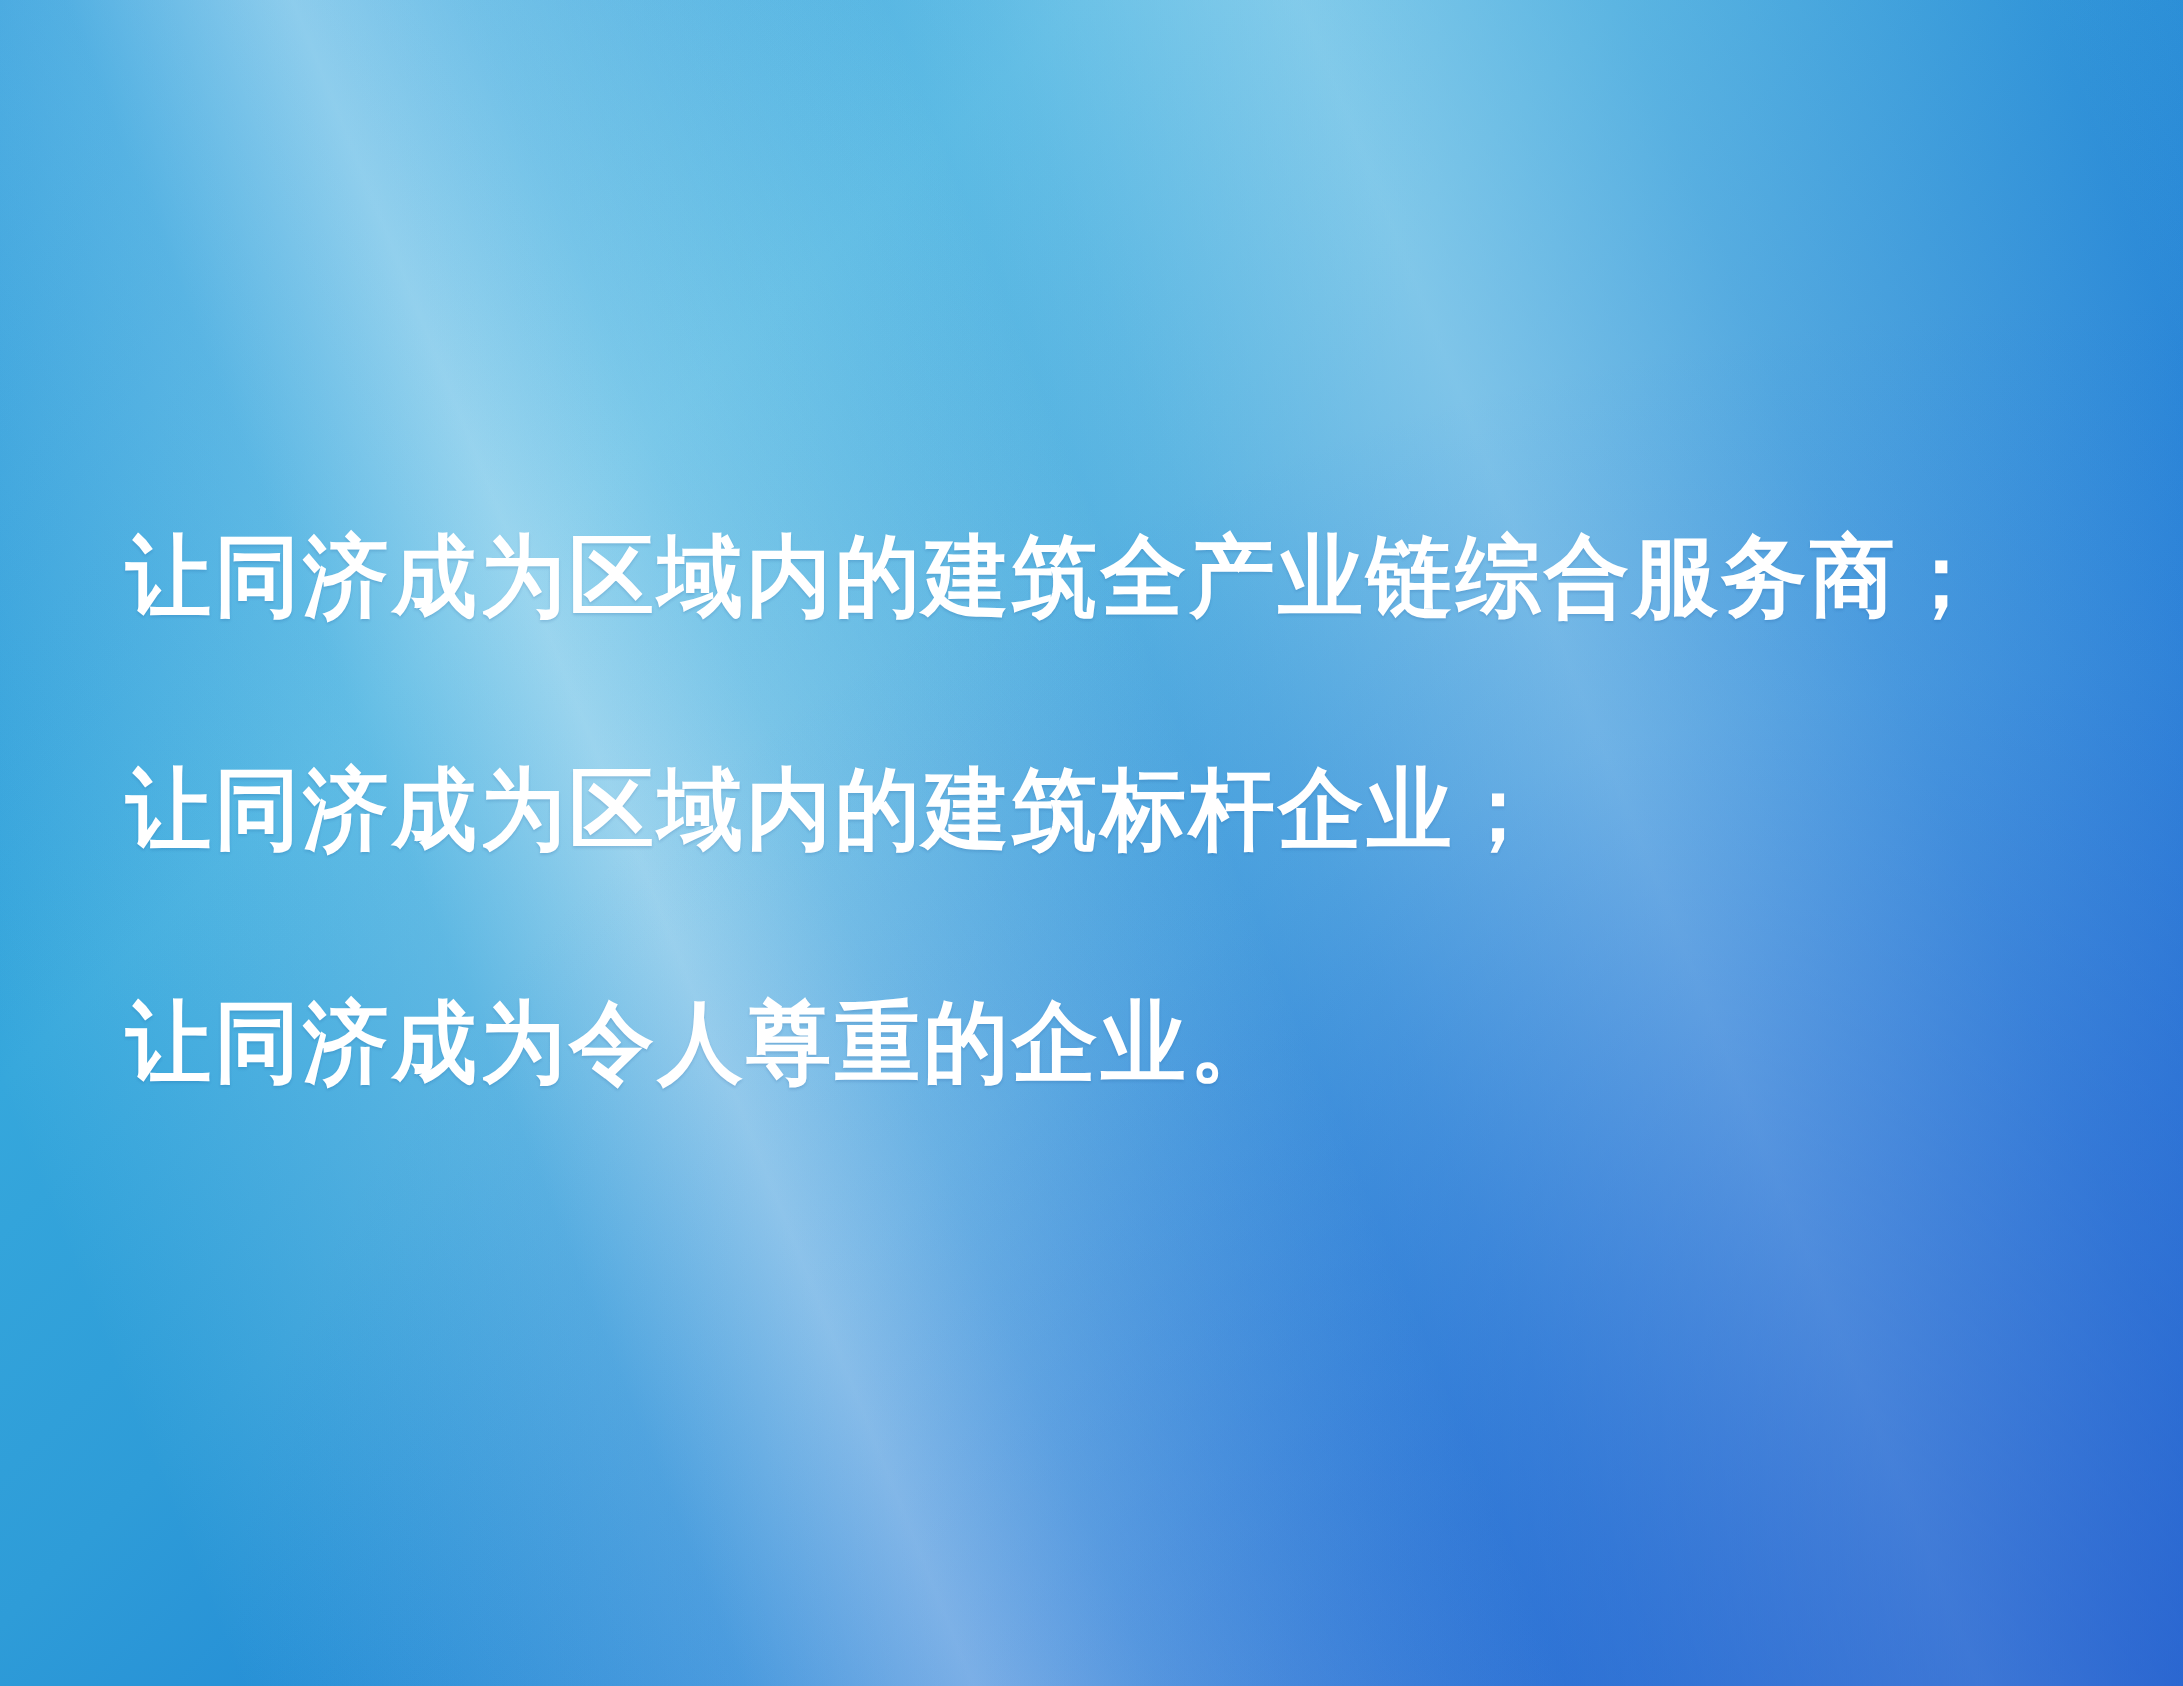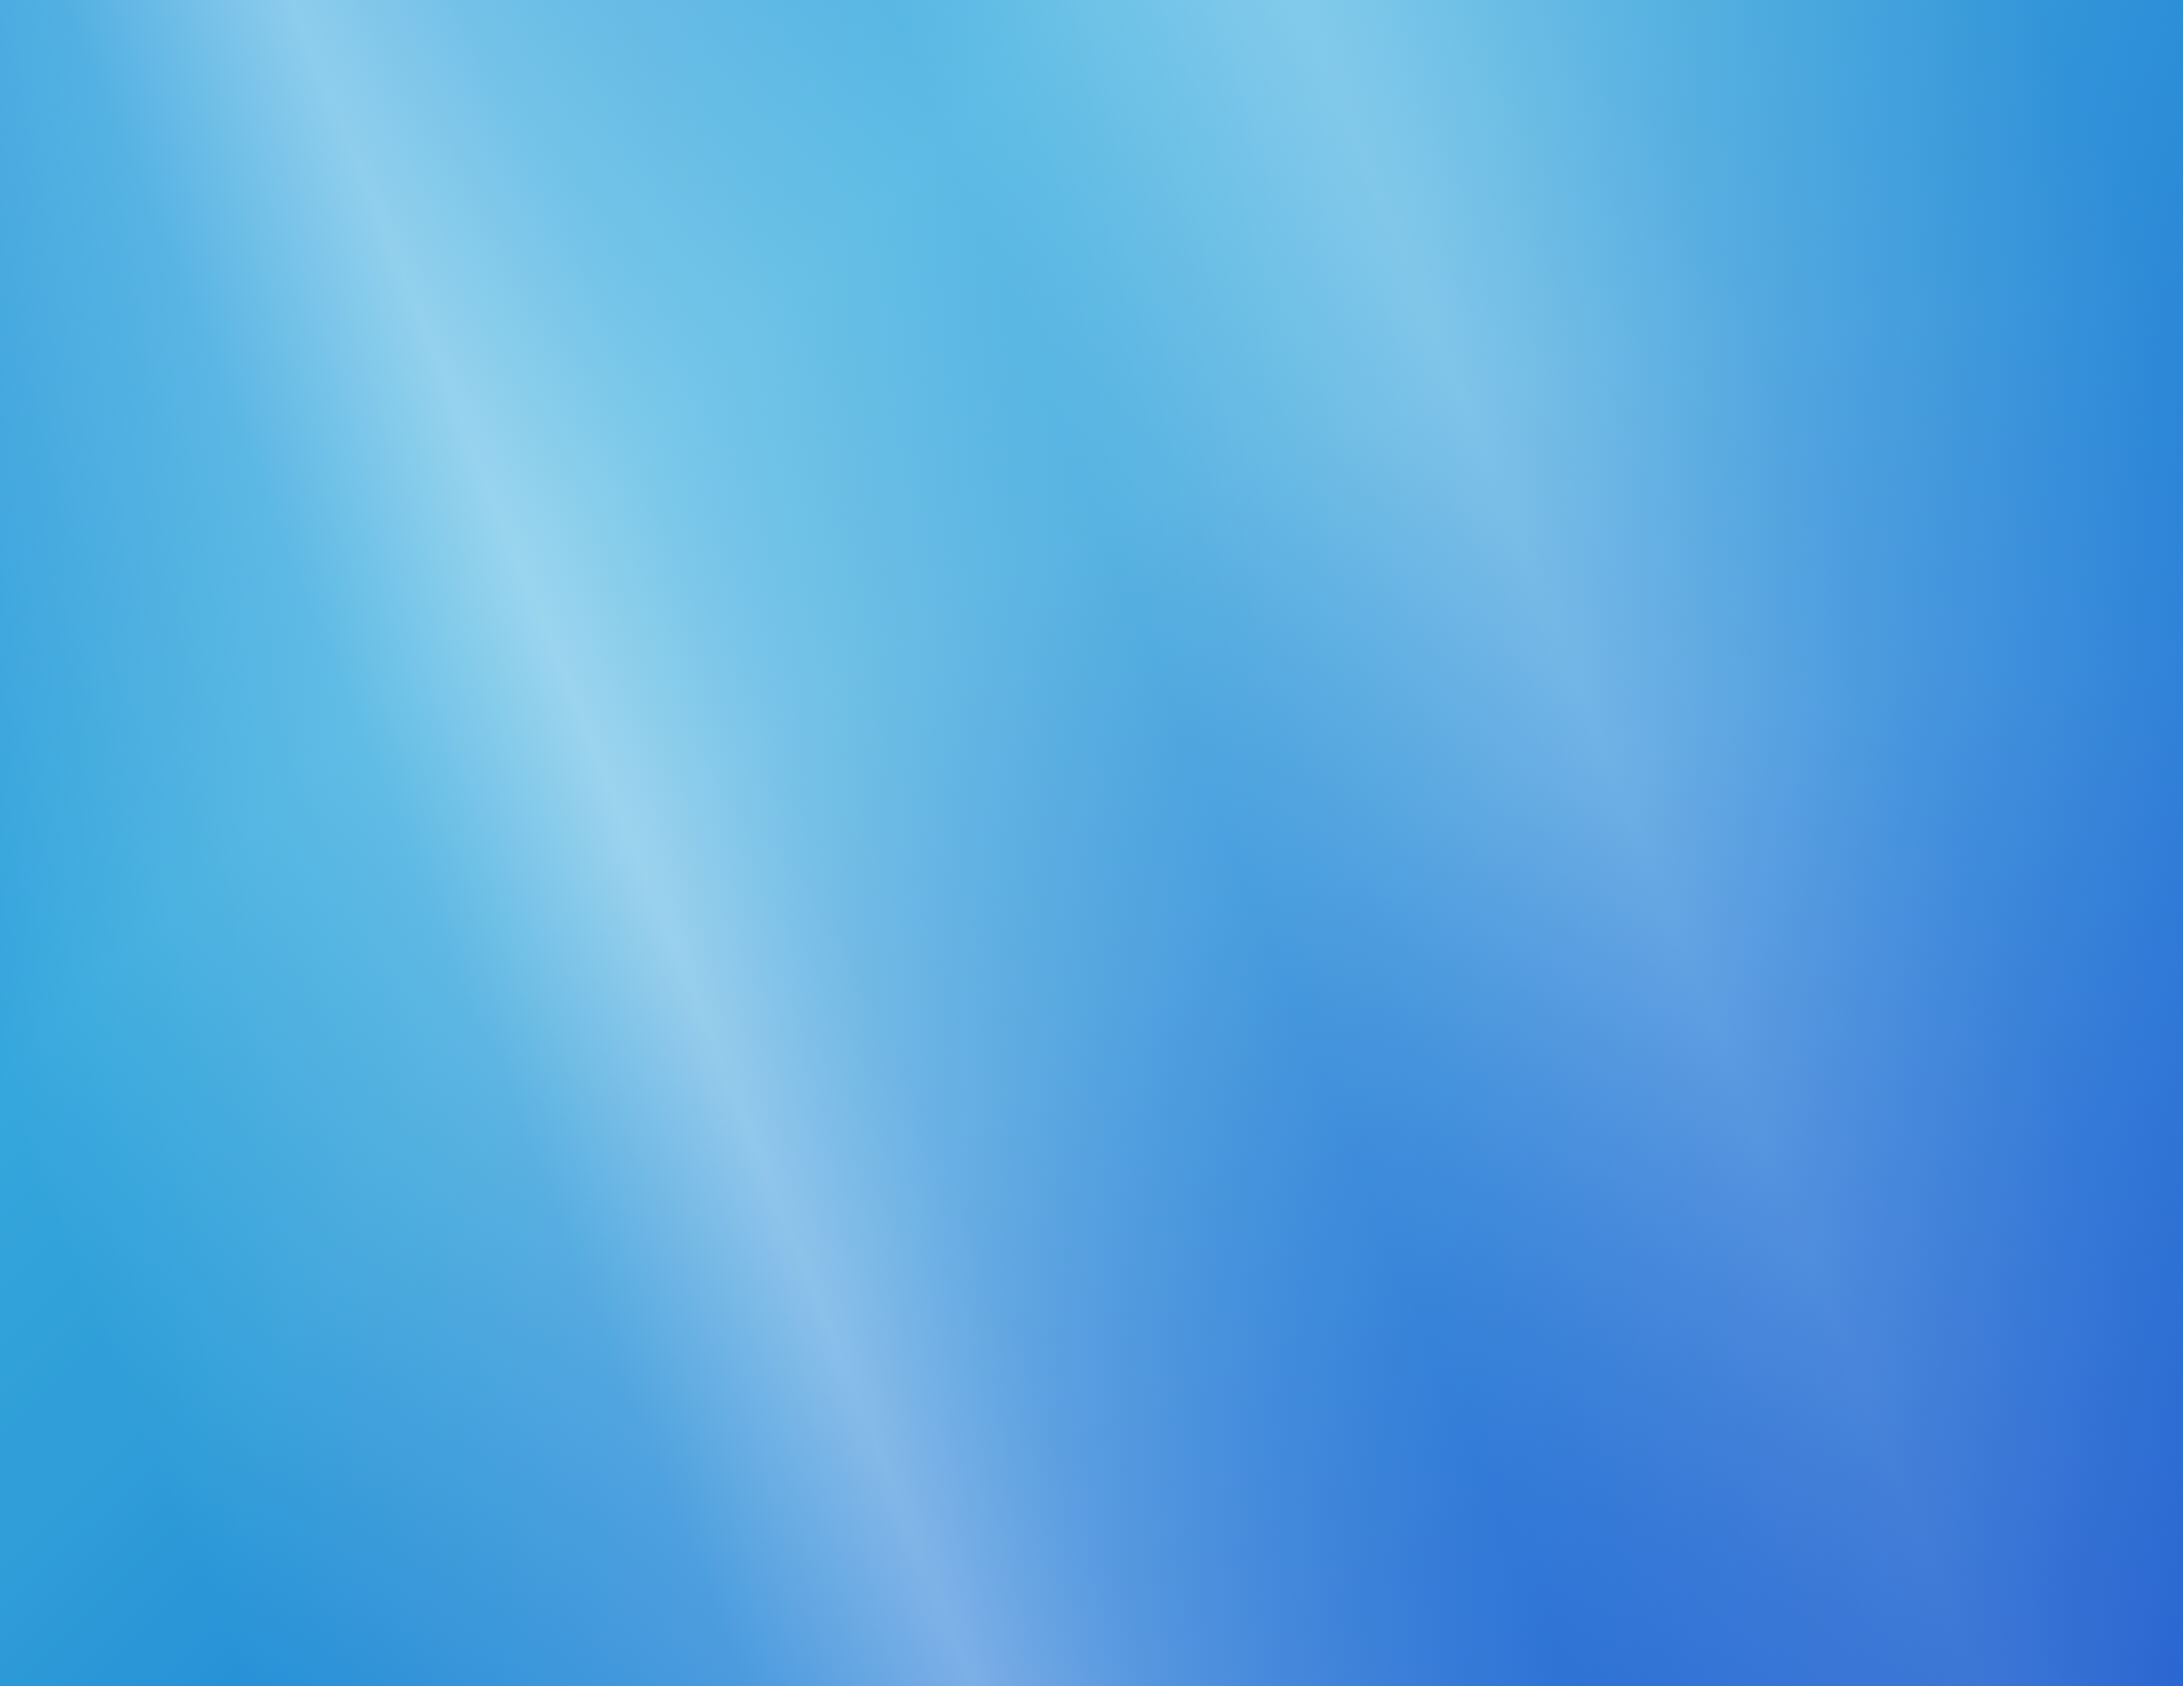--- a/index.html
+++ b/index.html
@@ -128,15 +128,20 @@
 
 <div id="slide">
 
   <div class="bg-base"></div>
   <div class="bg-sweep-a"></div>
   <div class="bg-sweep-b"></div>
   <div class="bg-sweep-c"></div>
   <div class="bg-deep"></div>
   <div class="bg-lift"></div>
 
+  <div class="text-block">
+    <div class="vision-line">让同济成为区域内的建筑全产业链综合服务商；</div>
+    <div class="vision-line">让同济成为区域内的建筑标杆企业；</div>
+    <div class="vision-line">让同济成为令人尊重的企业。</div>
+  </div>
 
 </div>
 
 
 </body></html>

